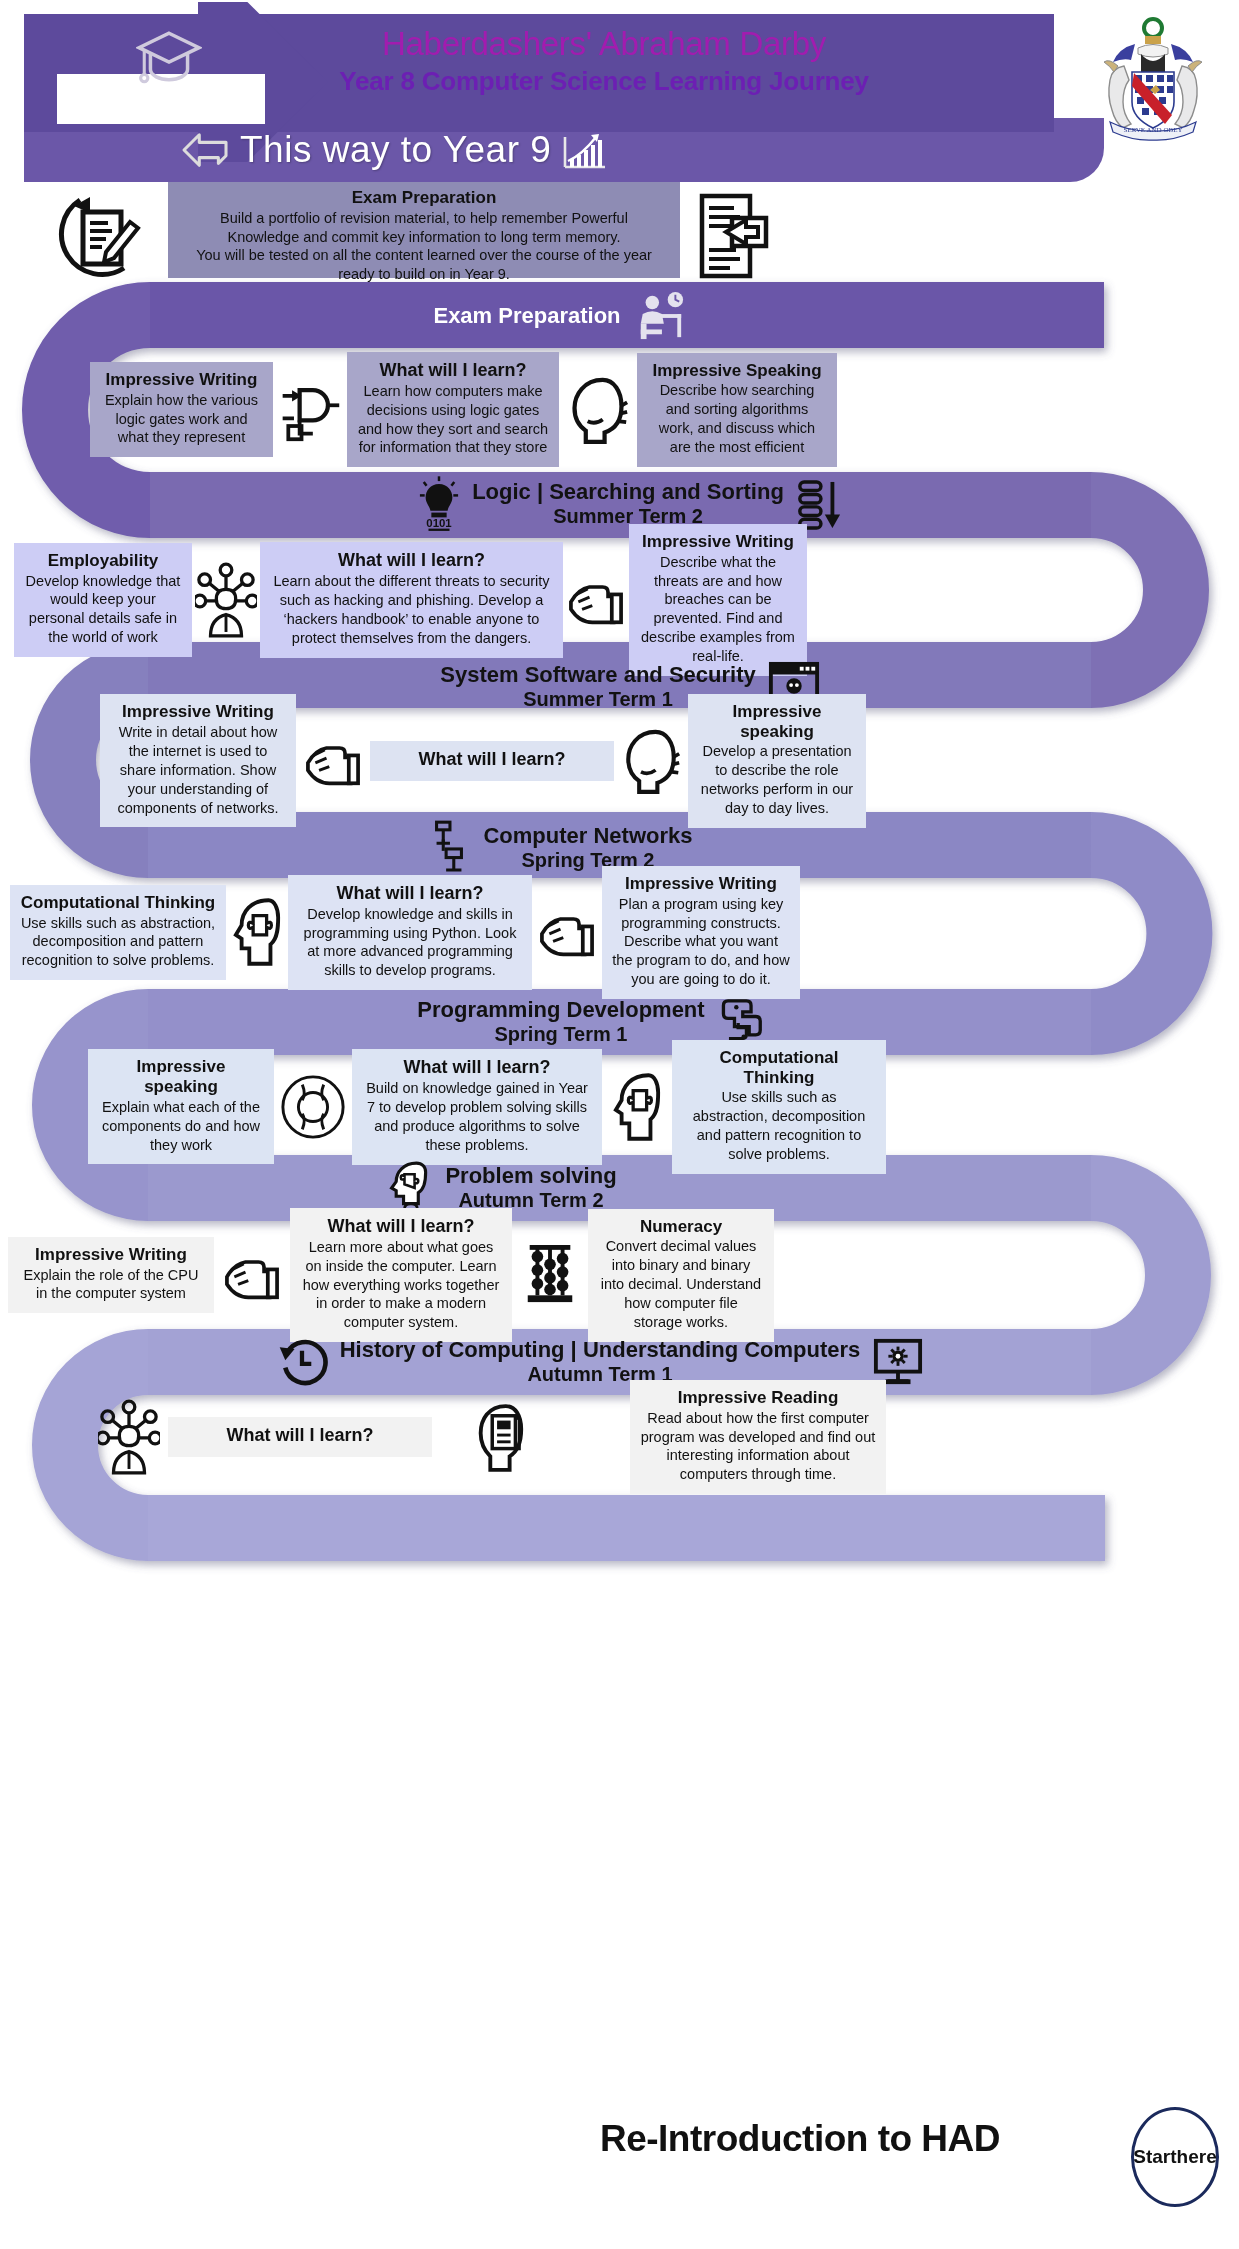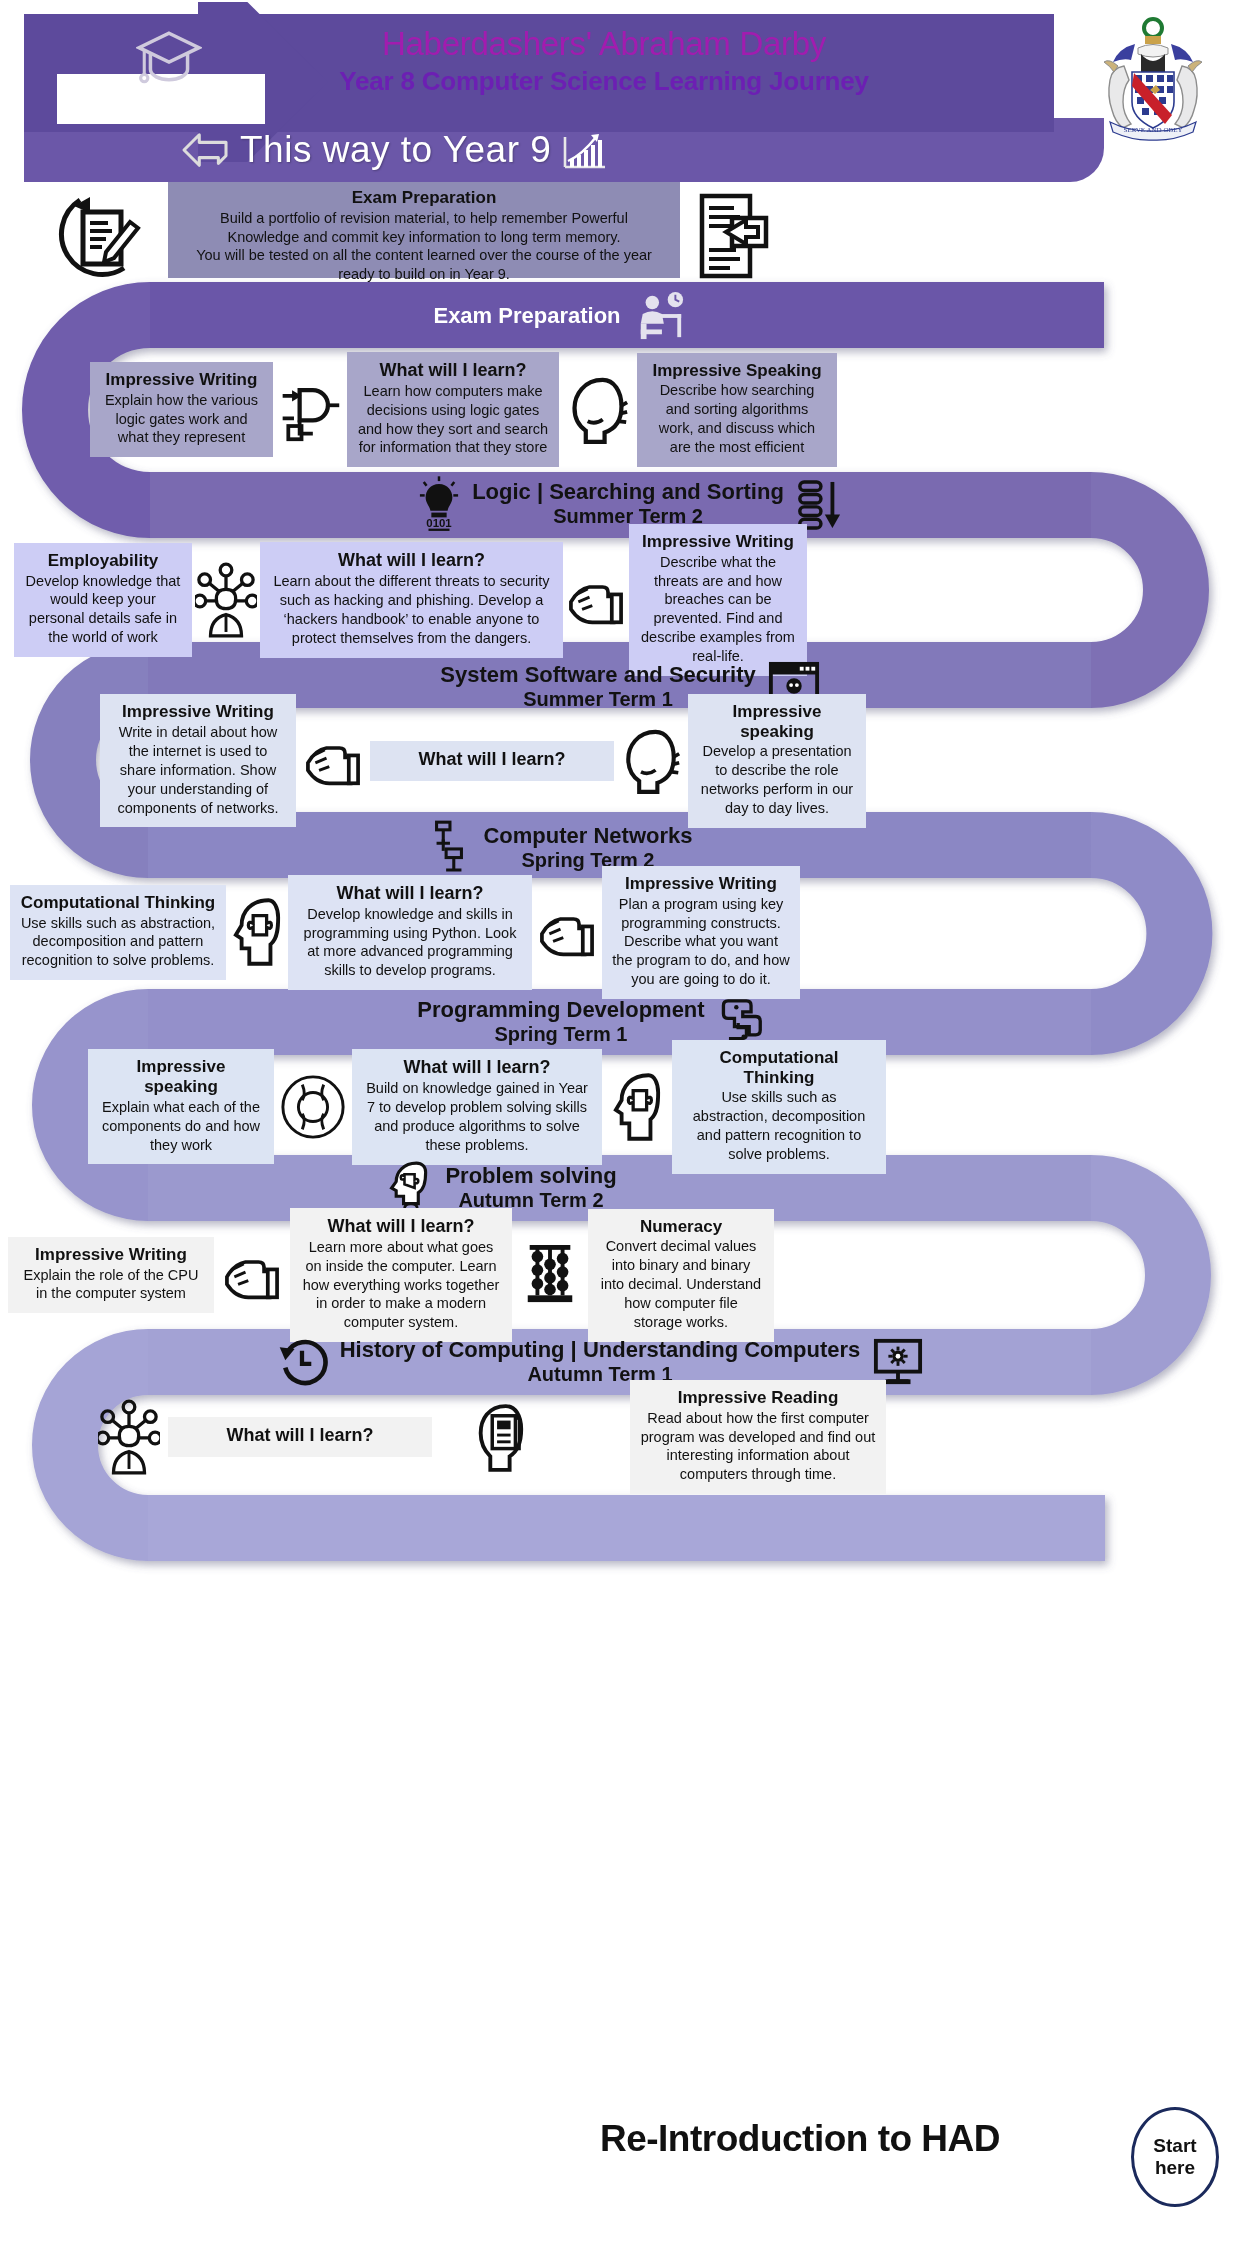--- a/index.html
+++ b/index.html
@@ -114,21 +114,21 @@
   .exam-card p  { font-size: 14.5px; color: #111; line-height: 1.28; }
 
   .icon-free { position: absolute; z-index: 6; }
 
   
   .start-here {
     position: absolute; z-index: 8;
     left: 1131px; top: 2107px; width: 88px; height: 100px;
     border: 3px solid #1b2a5c; border-radius: 50%;
     background: #ffffff;
-    display: flex; flex-direction: column;
+    display: flex; flex-direction: row;
     align-items: center; justify-content: center;
     font-size: 19px; font-weight: bold; color: #111; line-height: 1.18;
   }
   .bottom-title {
     position: absolute; z-index: 7;
     left: 120px; top: 2118px; width: 880px; text-align: right;
     font-size: 37px; font-weight: bold; color: #111111;
     letter-spacing: -0.5px;
   }
   svg { display: block; }

